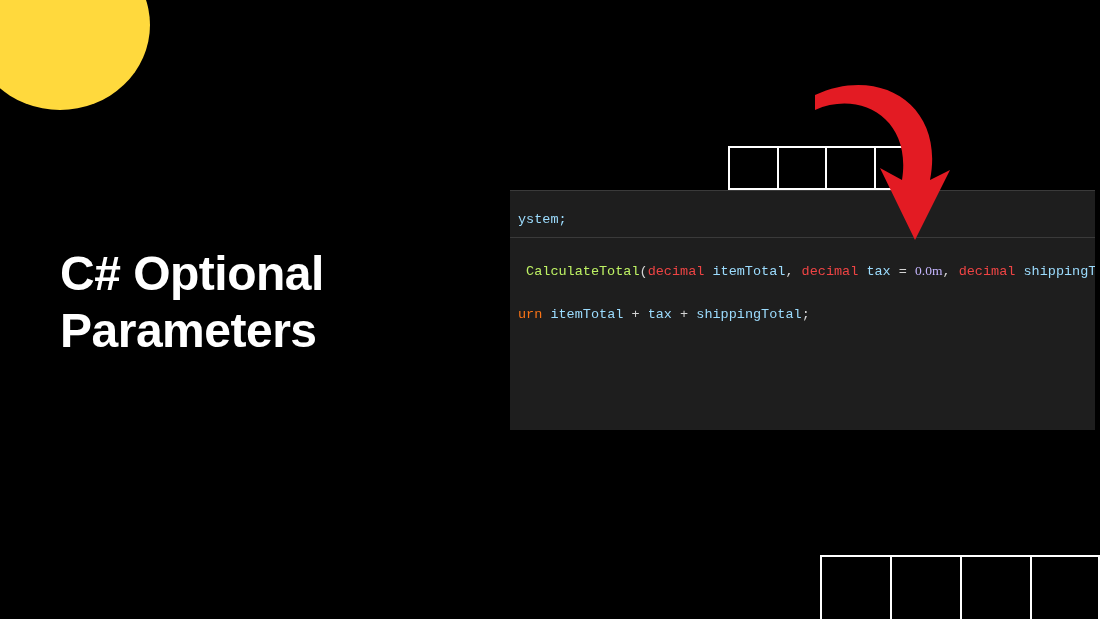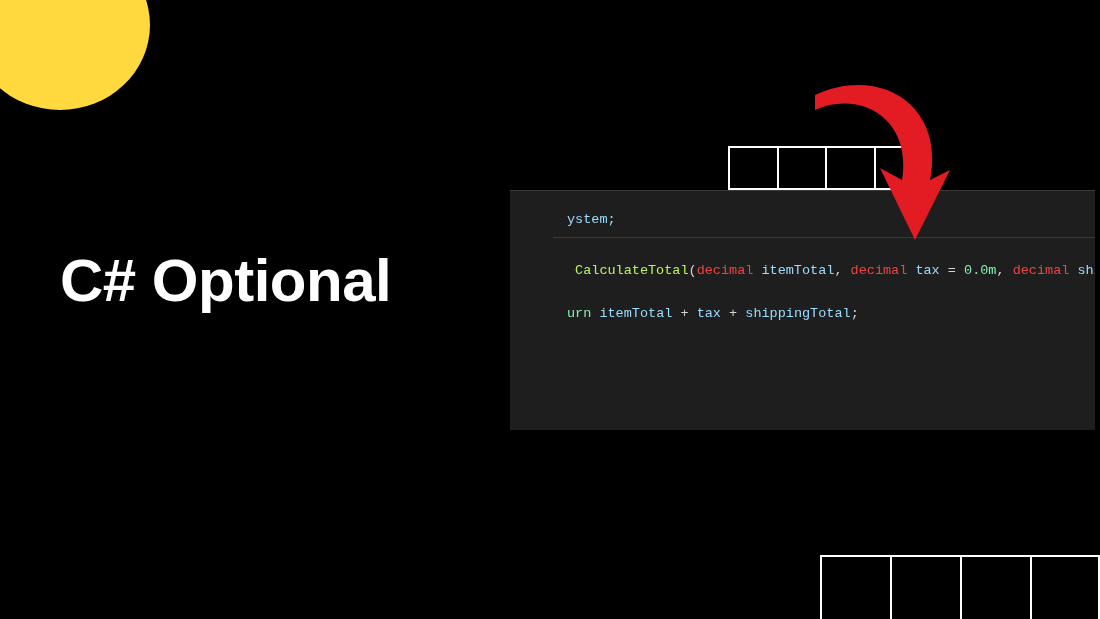--- a/index.html
+++ b/index.html
@@ -19,56 +19,55 @@
       height: 170px;
       background: #ffd93d;
       border-radius: 50%;
     }
     .title {
       position: absolute;
       top: 246px;
       left: 60px;
       color: #fff;
       font-weight: 900;
-      font-size: 60px;
+      font-size: 48px;
       line-height: 1.18;
       letter-spacing: -0.5px;
     }
     .code-box {
       position: absolute;
       top: 190px;
       left: 510px;
       width: 585px;
       height: 240px;
       background: #1e1e1e;
       padding: 18px 0 0 0;
       font-family: Consolas, "Courier New", monospace;
       font-size: 13.5px;
       line-height: 1.6;
       overflow: hidden;
       border-top: 1px solid #3a3a3a;
     }
     .code-line {
       white-space: pre;
       color: #d4d4d4;
-      padding-left: 14px;
-      margin-left: 43px;
+      padding-left: 8px;
     }
     .code-line.first {
       margin-bottom: 22px;
       padding-bottom: 6px;
       border-bottom: 1px solid #3a3a3a;
     }
     .code-line.gap { margin-bottom: 22px; }
     .kw-blue  { color: #ef4444; }
     .kw-fn    { color: #bef264; }
     .kw-var   { color: #9cdcfe; }
-    .kw-num   { color: #86efac; }
+    .kw-num   { color: #c4b5fd; font-family: Liberation Serif, serif; }
     .kw-punc  { color: #d4d4d4; }
-    .kw-ret   { color: #86efac; font-family: Liberation Mono, monospace; }
+    .kw-ret   { color: #f97316; font-family: Liberation Mono, monospace; }
 
     .top-boxes {
       position: absolute;
       top: 170px;
       left: 728px;
       width: 196px;
       height: 20px;
       display: flex;
     }
     .top-boxes .box {
@@ -104,20 +103,21 @@
       z-index: 10;
     }
   </style>
 </head>
 <body>
 
 <div class="yellow-shape"></div>
 
 <h1 class="title">
   <span>C# Optional</span><br>
+  <span>Parameters</span>
 </h1>
 
 <div class="top-boxes">
   <div class="box"></div>
   <div class="box"></div>
   <div class="box"></div>
   <div class="box"></div>
 </div>
 
 <div class="code-box">

